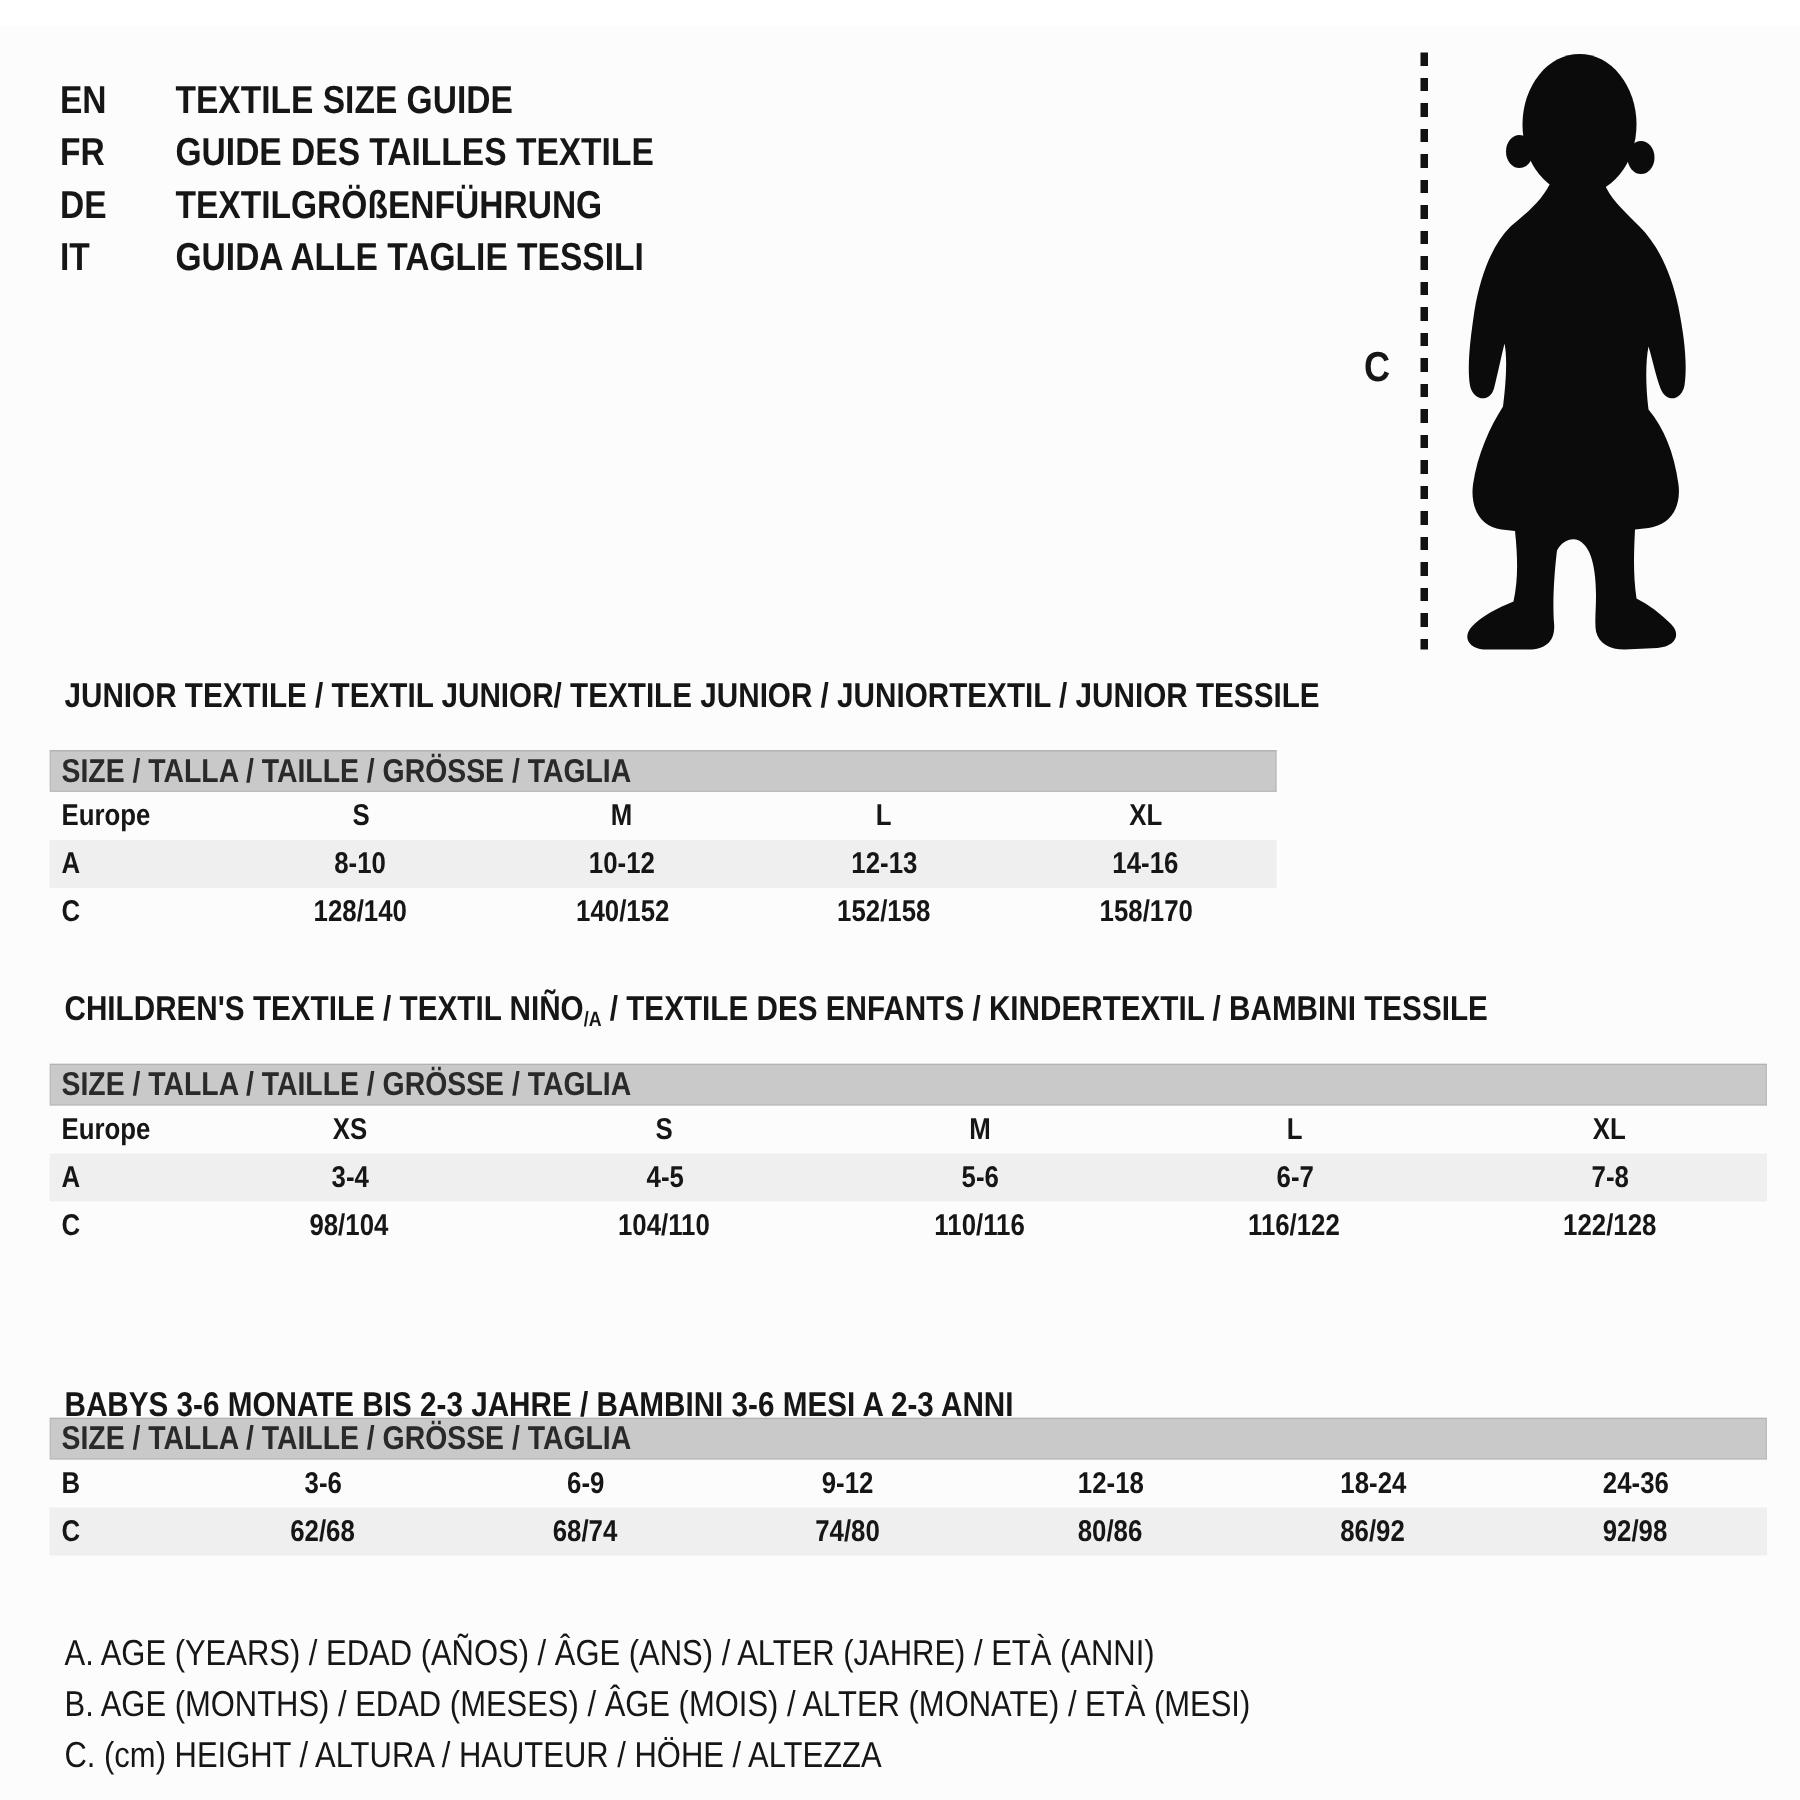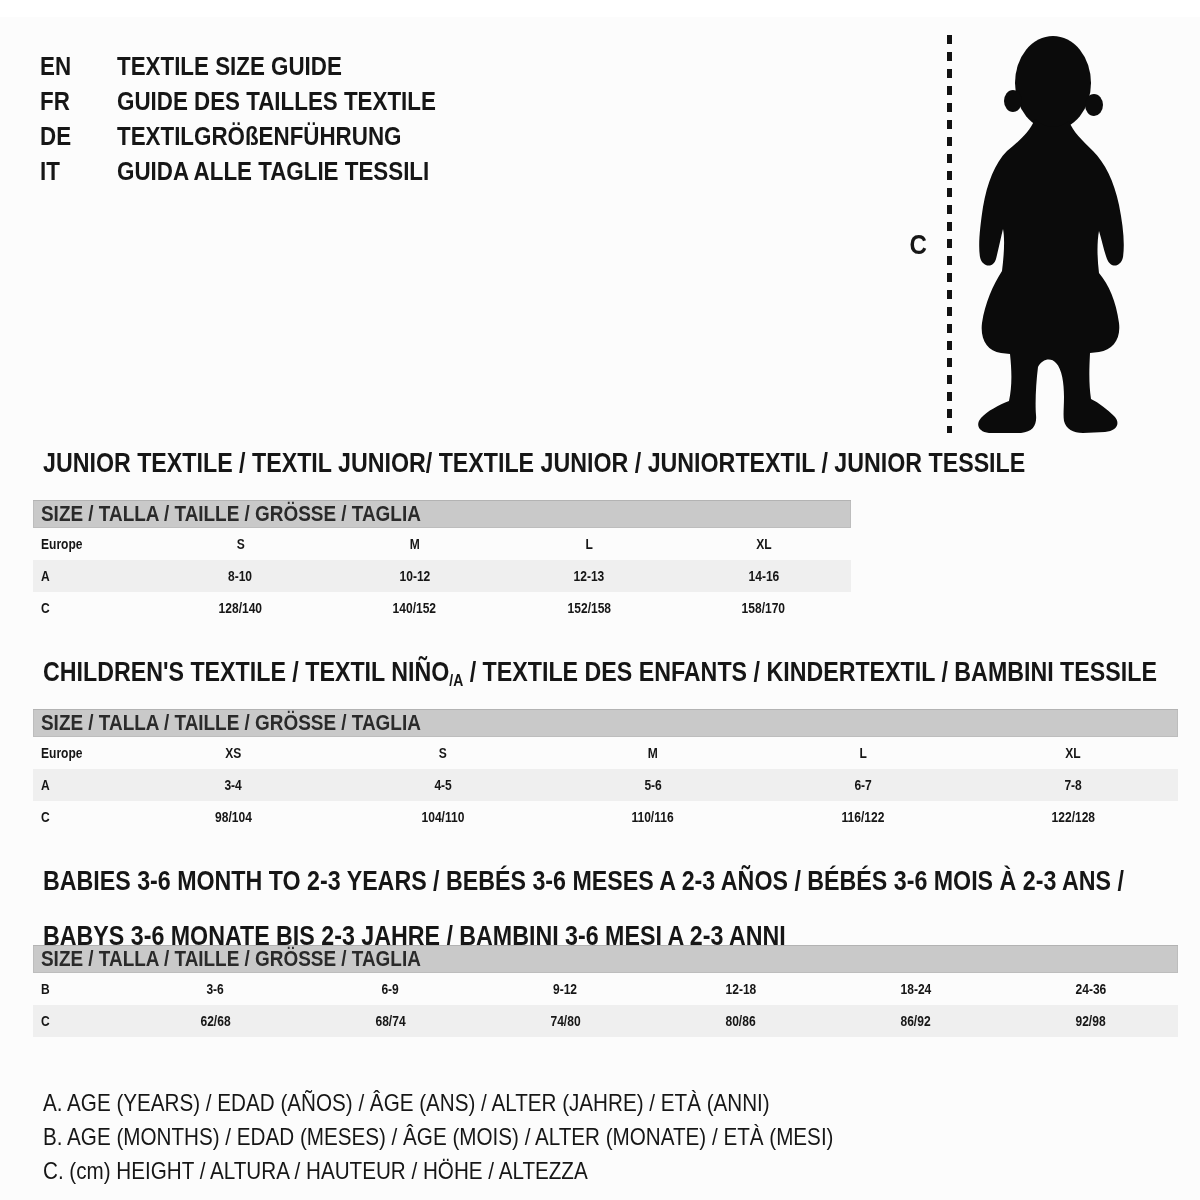--- a/index.html
+++ b/index.html
@@ -25,32 +25,32 @@
   .lang-code{width:77px;}
   
   .height-line{
     position:absolute;left:947px;top:18px;width:5px;height:398px;
     background:repeating-linear-gradient(to bottom,#121212 0 9px,transparent 9px 17px);
   }
   .c-label{position:absolute;left:908px;top:212px;font-size:28px;font-weight:bold;}
   .baby-svg{position:absolute;left:963px;top:14px;}
 
   
-  .sec-title{position:absolute;left:43px;font-size:27px;font-weight:bold;line-height:24px;}
+  .sec-title{position:absolute;left:43px;font-size:23px;font-weight:bold;line-height:24px;}
   .sub-a{font-size:0.60em;vertical-align:-0.30em;letter-spacing:0;}
 
   
   .size-table{position:absolute;left:33px;}
   .t-head{
     height:28px;background:#c9c9c9;
     box-shadow:inset 0 1px 0 #b3b3b3, inset 0 -1px 0 #bdbdbd, inset 1px 0 0 #bdbdbd, inset -1px 0 0 #bdbdbd;
     display:flex;align-items:center;padding-left:8px;box-sizing:border-box;
     font-size:22px;font-weight:bold;color:#2a2a2a;
   }
-  .t-row{height:32px;display:flex;align-items:center;font-size:14px;font-weight:bold;}
+  .t-row{height:32px;display:flex;align-items:center;font-size:20px;font-weight:bold;}
   .t-row.shaded{background:#efefef;}
   .t-label{padding-left:8px;box-sizing:border-box;}
   .w120{width:120px;}
   .w95{width:95px;}
   .t-cell{flex:1;text-align:center;}
 
   
   .legend{position:absolute;left:43px;top:1069px;}
   .legend-row{height:34px;display:flex;align-items:center;font-size:24px;font-weight:normal;}
 </style>
@@ -183,23 +183,20 @@
     <div class="t-row">
       <span class="t-label w95"><span class="sq">C</span></span>
       <span class="t-cell"><span class="sqc">98/104</span></span>
       <span class="t-cell"><span class="sqc">104/110</span></span>
       <span class="t-cell"><span class="sqc">110/116</span></span>
       <span class="t-cell"><span class="sqc">116/122</span></span>
       <span class="t-cell"><span class="sqc">122/128</span></span>
     </div>
   </div>
 
-  <div class="sec-title" style="top:852px;">
-    <span class="sq">BABIES 3-6 MONTH TO 2-3 YEARS / BEBÉS 3-6 MESES A 2-3 AÑOS / BÉBÉS 3-6 MOIS À 2-3 ANS /</span>
-  </div>
   <div class="sec-title" style="top:907px;">
     <span class="sq">BABYS 3-6 MONATE BIS 2-3 JAHRE / BAMBINI 3-6 MESI A 2-3 ANNI</span>
   </div>
   <div class="size-table" style="top:928px;width:1145px;">
     <div class="t-head">
       <span class="sq">SIZE / TALLA / TAILLE / GRÖSSE / TAGLIA</span>
     </div>
     <div class="t-row">
       <span class="t-label w95"><span class="sq">B</span></span>
       <span class="t-cell"><span class="sqc">3-6</span></span>

